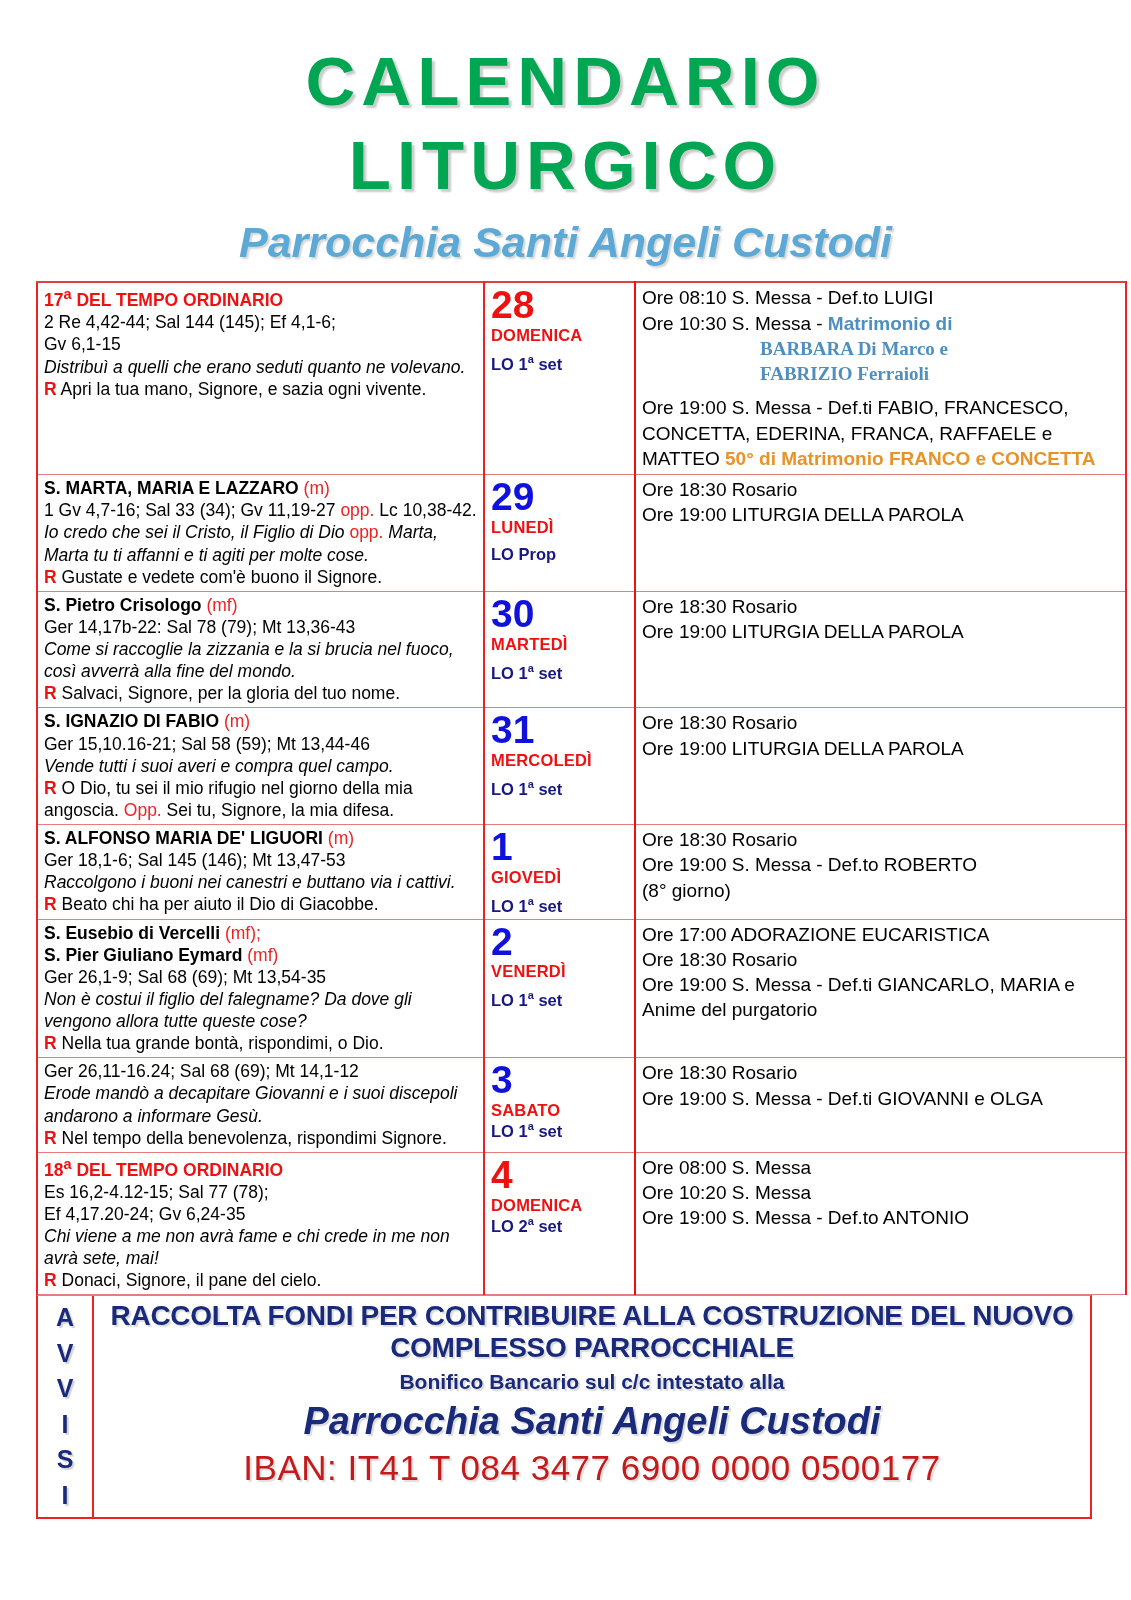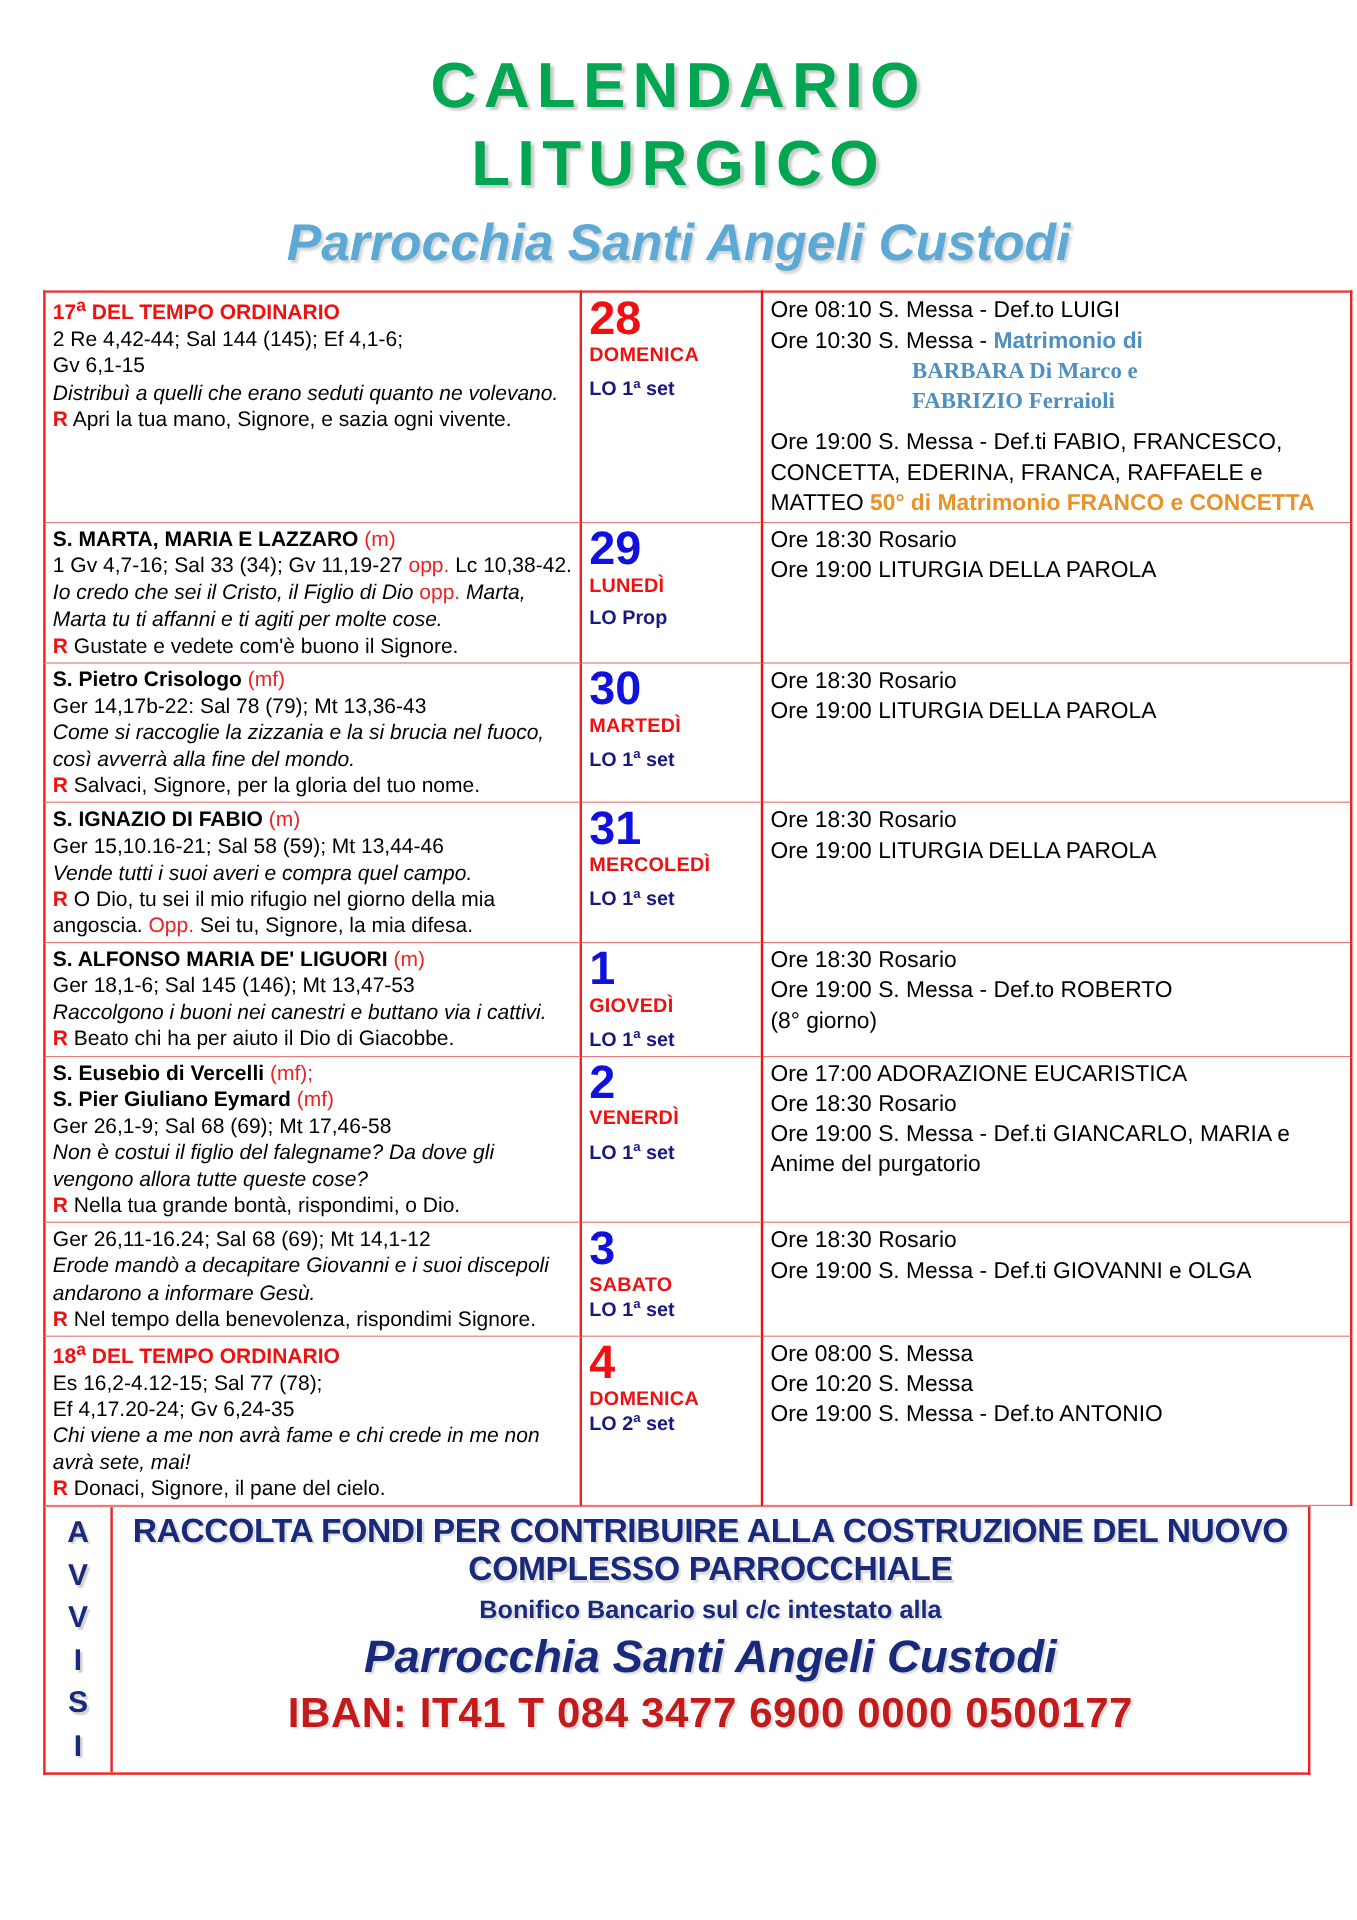--- a/index.html
+++ b/index.html
@@ -22,21 +22,21 @@
     height: 1600px;
     box-sizing: border-box;
   }
 
   
   .header {
     text-align: center;
     padding-top: 40px;
   }
   .title-main {
-    font-size: 53px;
+    font-size: 69px;
     font-weight: bold;
     color: #00a651;
     letter-spacing: 6px;
     line-height: 1.22;
     text-shadow: 3px 3px 2px rgba(160,160,160,0.55);
   }
   .title-sub {
     font-size: 43px;
     font-weight: bold;
     font-style: italic;
@@ -185,21 +185,21 @@
     font-size: 38px;
     font-weight: bold;
     font-style: italic;
     color: #1a2a7a;
     line-height: 1.2;
     margin-top: 4px;
     text-shadow: 2px 2px 1px rgba(175,175,175,0.45);
   }
   .av-l4 {
     font-size: 35px;
-    font-weight: bold;
+    font-weight: normal;
     color: #c31b1b;
     line-height: 1.18;
     margin-top: 3px;
     letter-spacing: 0.5px;
     text-shadow: 2px 2px 1px rgba(175,175,175,0.4);
   }
 </style>
 </head>
 <body>
 
@@ -302,21 +302,21 @@
             <td class="c-right">
               <span class="ev"><span>Ore 18:30 Rosario</span></span>
               <span class="ev"><span>Ore 19:00 S. Messa - Def.to </span><span class="b">ROBERTO</span></span>
               <span class="ev">(8° giorno)</span>
             </td>
           </tr>
           <tr>
             <td class="c-left">
               <span class="ln"><span class="saint">S. Eusebio di Vercelli</span> <span class="rank">(mf);</span></span>
               <span class="ln"><span class="saint">S. Pier Giuliano Eymard</span> <span class="rank">(mf)</span></span>
-              <span class="ln refs">Ger 26,1-9; Sal 68 (69); Mt 17,46-58</span>
+              <span class="ln refs">Ger 26,1-9; Sal 68 (69); Mt 13,54-35</span>
               <span class="ln gospel">Non è costui il figlio del falegname? Da dove gli vengono allora tutte queste cose?</span>
               <span class="ln"><span class="resp-r">R</span> <span>Nella tua grande bontà, rispondimi, o Dio.</span></span>
             </td>
             <td class="c-date">
               <div class="daynum">2</div>
               <div class="dayname">VENERDÌ</div>
               <div class="lo" style="margin-top:8px">LO 1<sup>a</sup> set</div>
             </td>
             <td class="c-right">
               <span class="ev"><span>Ore 17:00 </span><span class="b">ADORAZIONE EUCARISTICA</span></span>

